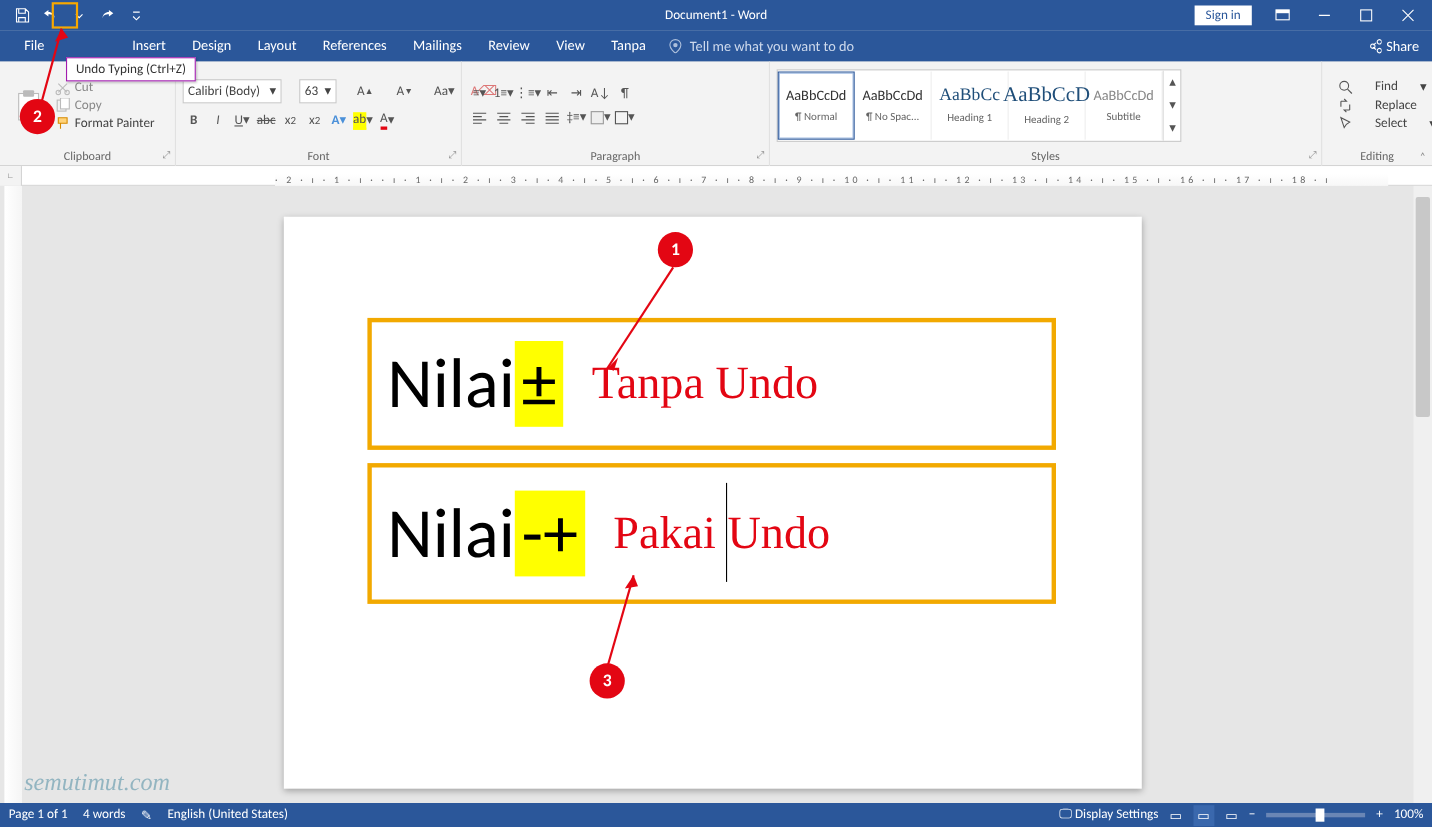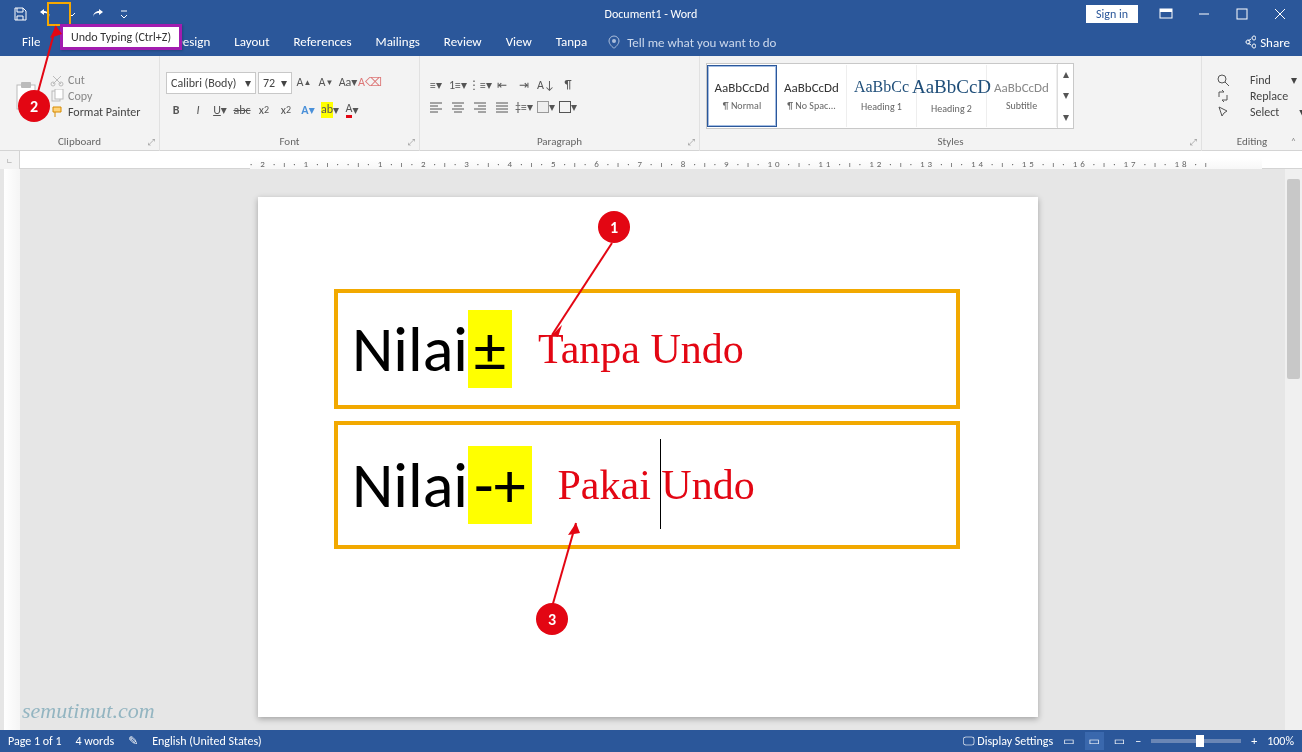--- a/index.html
+++ b/index.html
@@ -9,31 +9,31 @@
 .qat-btn { width:24px; height:24px; display:flex; align-items:center; justify-content:center; cursor:pointer; }
 .title-center { position:absolute; left:50%; transform:translateX(-50%); font-size:12px; }
 .title-right { margin-left:auto; display:flex; align-items:center; gap:2px; padding-right:4px; }
 .signin { background:#fff; color:#2b579a; padding:2px 10px; font-size:12px; margin-right:8px; cursor:pointer; }
 .win-btn { width:36px; height:28px; display:flex; align-items:center; justify-content:center; cursor:pointer; color:#fff; }
 .tabbar { height:28px; background:#2b579a; display:flex; align-items:center; color:#fff; font-size:13px; padding-left:10px; position:relative; }
 .tab { padding:0 12px; height:28px; line-height:28px; cursor:pointer; }
 .tellme { color:#cdd9ec; margin-left:8px; display:flex; align-items:center; gap:6px; }
 .tellme svg { opacity:.8; }
 .share { position:absolute; right:12px; display:flex; align-items:center; gap:4px; cursor:pointer; }
-.tooltip { position:absolute; left:60px; top:24px; background:#fff; border:3px solid #a21caf; padding:3px 8px; font-size:12px; color:#333; z-index:20; box-shadow:1px 1px 2px rgba(0,0,0,.2);}
+.tooltip { position:absolute; left:60px; top:52px; background:#fff; border:1px solid #a21caf; padding:3px 8px; font-size:12px; color:#333; z-index:20; box-shadow:1px 1px 2px rgba(0,0,0,.2);}
 .undo-hl { position:absolute; left:47px; top:2px; width:24px; height:24px; border:2px solid #f7a800; pointer-events:none; z-index:19;}
 .ribbon { height:95px; background:#f3f3f3; border-bottom:1px solid #d4d4d4; display:flex; position:relative; }
 .group { border-right:1px solid #e1e1e1; display:flex; flex-direction:column; height:95px; }
 .group-body { flex:1; display:flex; align-items:center; padding:4px 6px; }
 .group-label { height:16px; text-align:center; font-size:11px; color:#666; position:relative; }
 .dlg-launch { position:absolute; right:4px; top:1px; font-size:9px; color:#888; }
 .clip-btns { display:flex; flex-direction:column; gap:2px; margin-left:4px; font-size:12px; color:#888; }
 .clip-btns .row { display:flex; align-items:center; gap:4px; }
 .clip-btns .active { color:#444; }
-.font-row { display:flex; align-items:flex-start; gap:2px; margin-bottom:4px; }
+.font-row { display:flex; align-items:center; gap:16px; margin-bottom:4px; }
 .font-col { display:flex; flex-direction:column; gap:2px; }
 .sel { background:#fff; border:1px solid #c8c8c8; height:22px; display:flex; align-items:center; padding:0 4px; font-size:12px; }
 .sel.font { width:90px; }
 .sel.size { width:34px; }
 .ico-btn { width:20px; height:20px; display:flex; align-items:center; justify-content:center; cursor:pointer; color:#555; }
 .ico-row { display:flex; align-items:center; gap:2px; }
 .styles-gallery { display:flex; align-items:center; gap:0; border:1px solid #c8c8c8; background:#fff; height:66px; margin:4px 2px; }
 .style-item { width:70px; height:62px; display:flex; flex-direction:column; align-items:center; justify-content:center; border-right:1px solid #eee; cursor:pointer; }
 .style-prev { font-size:13px; color:#333; }
 .style-prev.blue { color:#1f4e79; font-family:"Calibri Light"; }
@@ -193,21 +193,21 @@
 
   <div class="group" style="width:260px">
     <div class="group-body">
         <div class="font-col">
       <div class="font-row">
         <div class="sel font">
               <span>Calibri (Body)</span>
               <span style="margin-left:auto">▾</span>
             </div>
         <div class="sel size">
-              <span>72</span>
+              <span>63</span>
               <span style="margin-left:auto">▾</span>
             </div>
         <div class="ico-btn">A<sup style="font-size:8px">▲</sup></div>
         <div class="ico-btn">A<sup style="font-size:8px">▼</sup></div>
         <div class="ico-btn">Aa▾</div>
         <div class="ico-btn" style="color:#d77">A⌫</div>
       </div>
       <div class="ico-row">
         <div class="ico-btn">
               <b>B</b>

